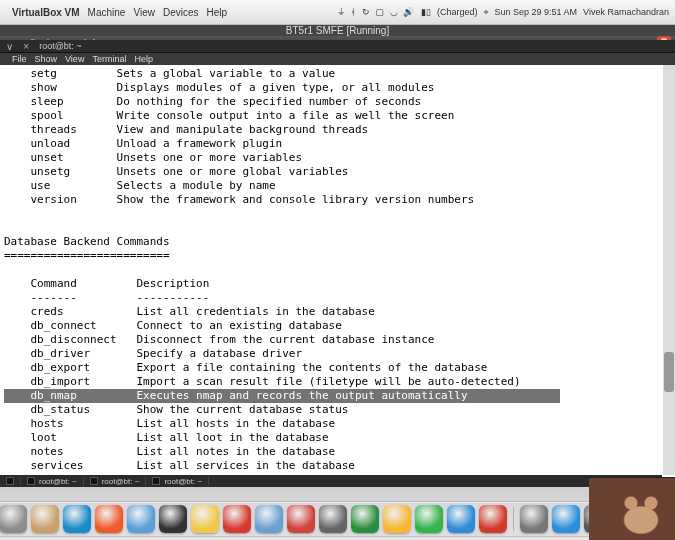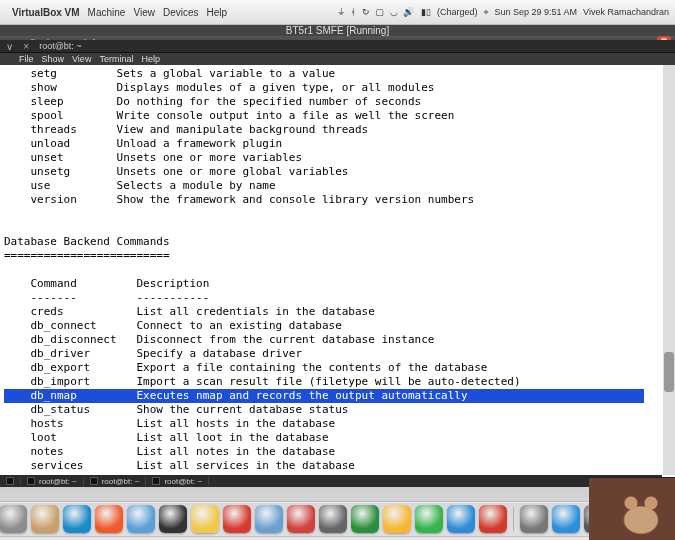--- a/index.html
+++ b/index.html
@@ -19,25 +19,25 @@
 .linux-panel { height: 14px; background: linear-gradient(#555,#333); display: flex; align-items: center; font-size: 9px; color: #eee; padding: 0 4px; }
 .linux-panel .pitem { margin-right: 8px; cursor: default; }
 .linux-panel .pright { margin-left: auto; display: flex; align-items: center; gap: 6px; }
 .linux-panel .pright .uicon { width: 14px; height: 14px; border-radius: 3px; background: radial-gradient(circle at 50% 35%, #f5c79a 3px, #d44 3px); }
 
 
 .term-window { position: absolute; top: 40px; left: 0; right: 0; bottom: 53px; background: #000; display: flex; flex-direction: column; }
 .term-tabbar { height: 13px; background: #2b2b2b; display: flex; align-items: center; font-size: 9px; color: #ccc; border-bottom: 1px solid #111; }
 .term-tabbar .wclose { color: #aaa; margin: 0 4px 0 6px; font-size: 10px; }
 .term-tabbar .tab { padding: 0 6px; }
-.term-menubar { height: 12px; background: #3a3a3a; display: flex; align-items: center; font-size: 9px; color: #ddd; padding: 0 19px; gap: 8px; }
+.term-menubar { height: 12px; background: #3a3a3a; display: flex; align-items: center; font-size: 9px; color: #ddd; padding: 0 12px; gap: 8px; }
 
 
 .term-body { flex: 1; background: #fff; color: #000; font-family: "DejaVu Sans Mono", Menlo, Consolas, monospace; font-size: 11px; line-height: 14px; padding: 2px 4px; overflow: hidden; white-space: pre; position: relative; }
-.hl { background: #1d4ed8; color: #fff; display: block; width: 640px; }
+.hl { background: #737373; color: #fff; display: block; width: 556px; }
 .prompt-line { display: flex; align-items: center; }
 .prompt-line .msf { text-decoration: underline; }
 .cursor { display: inline-block; width: 6px; height: 11px; background: #000; margin-left: 2px; vertical-align: text-bottom; }
 
 
 .linux-taskbar { position: absolute; left: 0; right: 13px; bottom: 53px; height: 12px; background: #2a2a2a; display: flex; align-items: center; font-size: 8px; color: #ccc; }
 .linux-taskbar .titem { border-right: 1px solid #444; padding: 0 6px; display: flex; align-items: center; gap: 4px; }
 .linux-taskbar .tsq { width: 8px; height: 8px; background: #111; border: 1px solid #555; }
 
 

